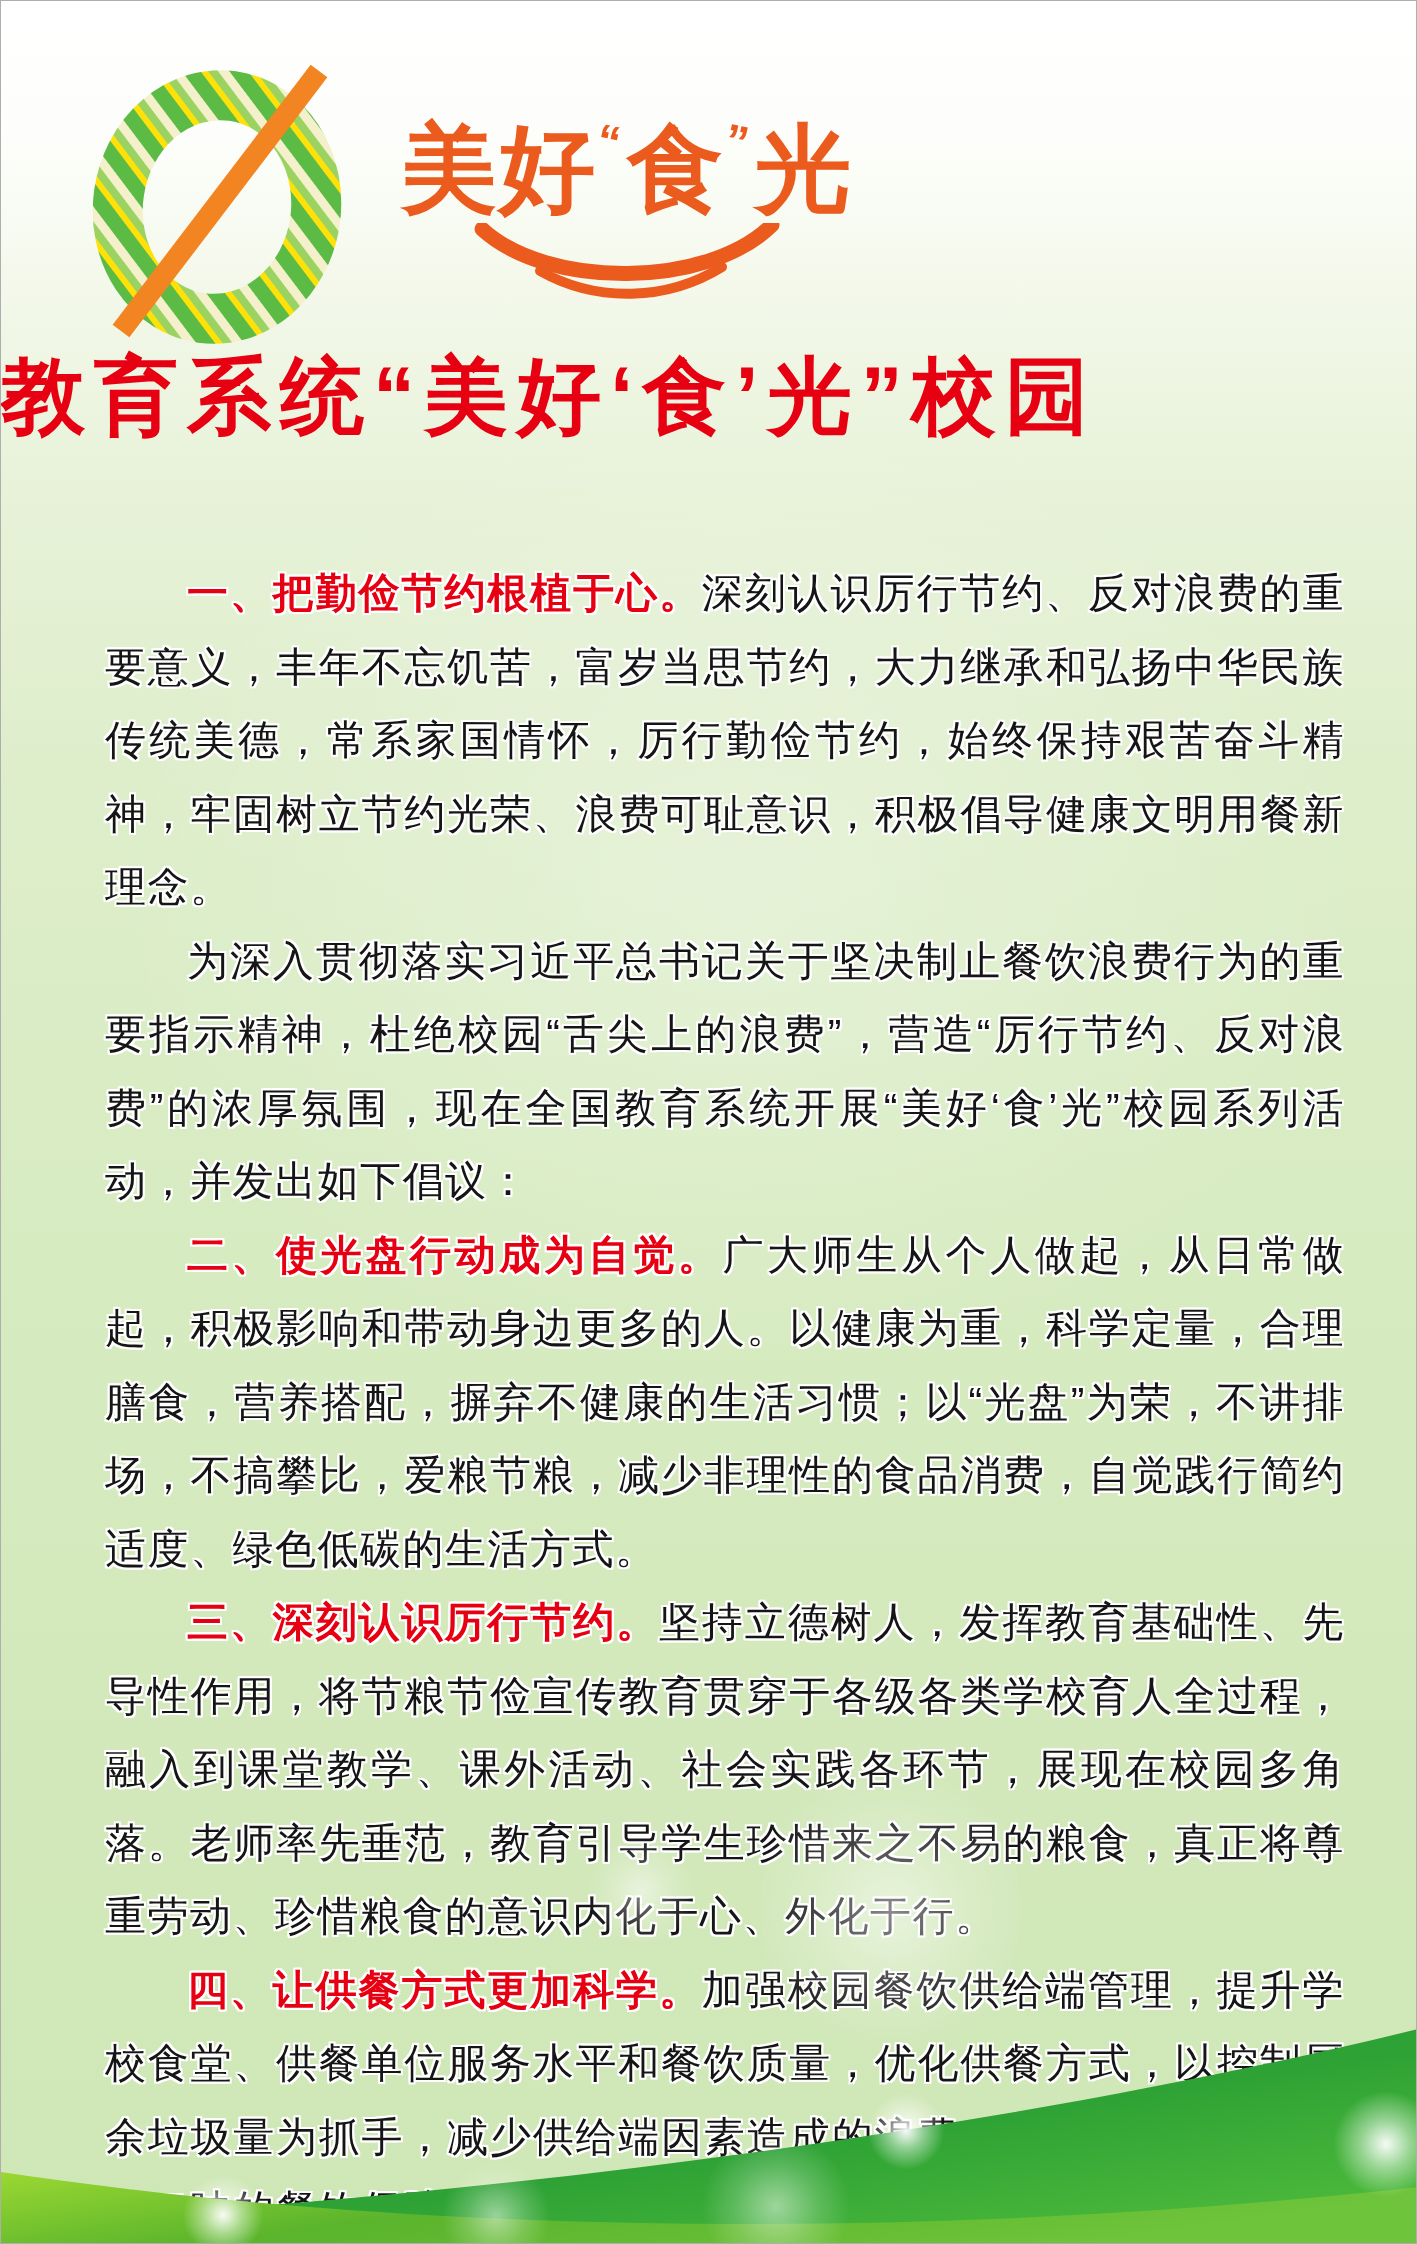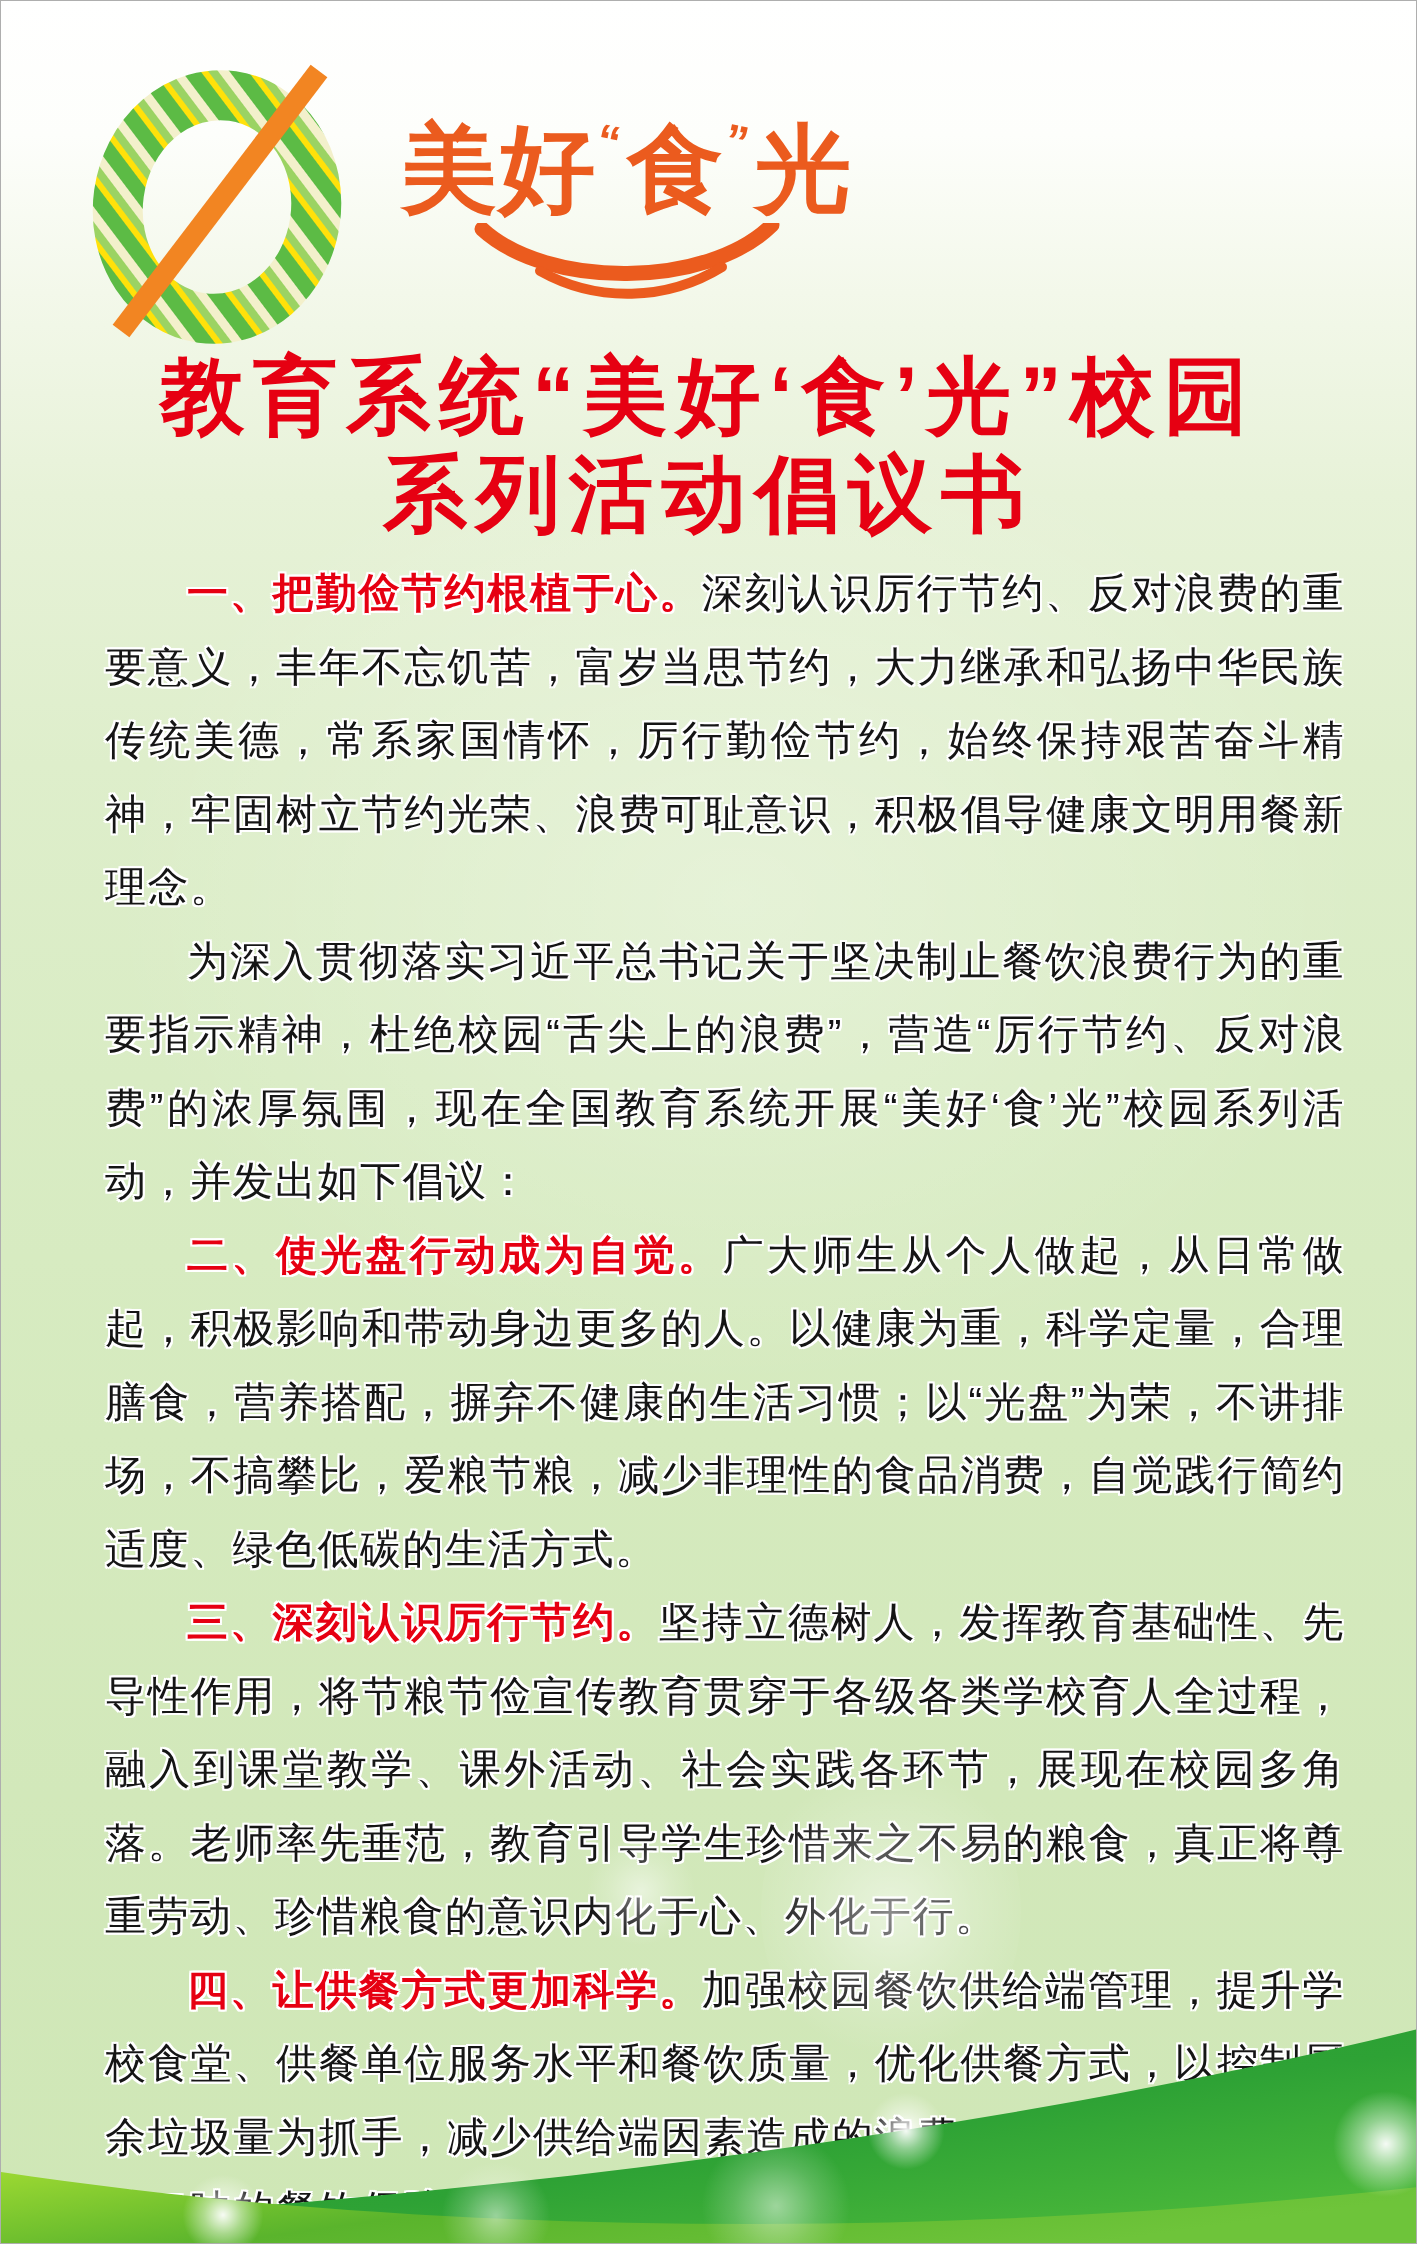--- a/index.html
+++ b/index.html
@@ -29,21 +29,21 @@
   }
   .wordmark .tickq{
     display:inline-block;font-size:46px;font-weight:bold;color:#eb5b1e;
     transform:translateY(-44px) rotate(12deg);letter-spacing:0;
     width:30px;
   }
   .swoosh{display:block;margin:6px auto 0 auto;}
   
   .title{
     position:absolute;top:346px;left:0;width:100%;
-    text-align:center;color:#e60012;font-weight:900;
+    color:#e60012;font-weight:900;
     font-size:84px;line-height:98px;letter-spacing:9px;
   }
   .title div{white-space:nowrap;}
   
   .body-text{
     position:absolute;left:104px;top:556px;width:1240px;
     font-size:41px;line-height:73.5px;letter-spacing:1.5px;
     color:#151515;text-align:justify;
   }
   .body-text p{
@@ -85,21 +85,20 @@
       <div class="wordmark"><span>美好</span><span class="tickq">“</span><span>食</span><span class="tickq">”</span><span>光</span></div>
       <svg class="swoosh" width="310" height="80" viewBox="0 0 310 80" xmlns="http://www.w3.org/2000/svg">
         <path d="M10,6 C75,66 235,66 300,2" fill="none" stroke="#eb5b1e" stroke-width="15" stroke-linecap="round"></path>
         <path d="M68,48 C125,80 195,78 250,44" fill="none" stroke="#eb5b1e" stroke-width="10" stroke-linecap="round"></path>
       </svg>
     </div>
   </div>
 
   <div class="title">
     <div>教育系统“美好‘食’光”校园</div>
-    <div>系列活动倡议书</div>
   </div>
 
   <div class="body-text">
       <p><span class="lead">一、把勤俭节约根植于心。</span>深刻认识厉行节约、反对浪费的重要意义，丰年不忘饥苦，富岁当思节约，大力继承和弘扬中华民族传统美德，常系家国情怀，厉行勤俭节约，始终保持艰苦奋斗精神，牢固树立节约光荣、浪费可耻意识，积极倡导健康文明用餐新理念。</p>
       <p>为深入贯彻落实习近平总书记关于坚决制止餐饮浪费行为的重要指示精神，杜绝校园“舌尖上的浪费”，营造“厉行节约、反对浪费”的浓厚氛围，现在全国教育系统开展“美好‘食’光”校园系列活动，并发出如下倡议：</p>
       <p><span class="lead">二、使光盘行动成为自觉。</span>广大师生从个人做起，从日常做起，积极影响和带动身边更多的人。以健康为重，科学定量，合理膳食，营养搭配，摒弃不健康的生活习惯；以“光盘”为荣，不讲排场，不搞攀比，爱粮节粮，减少非理性的食品消费，自觉践行简约适度、绿色低碳的生活方式。</p>
       <p><span class="lead">三、深刻认识厉行节约。</span>坚持立德树人，发挥教育基础性、先导性作用，将节粮节俭宣传教育贯穿于各级各类学校育人全过程，融入到课堂教学、课外活动、社会实践各环节，展现在校园多角落。老师率先垂范，教育引导学生珍惜来之不易的粮食，真正将尊重劳动、珍惜粮食的意识内化于心、外化于行。</p>
       <p><span class="lead">四、让供餐方式更加科学。</span>加强校园餐饮供给端管理，提升学校食堂、供餐单位服务水平和餐饮质量，优化供餐方式，以控制厨余垃圾量为抓手，减少供给端因素造成的浪费，构建满足师生多样化口味的餐饮保障体系，为师生健康服务，提高师生就餐满意率，建立健全学校餐饮节约管理长效机制。</p>
     </div>
 

